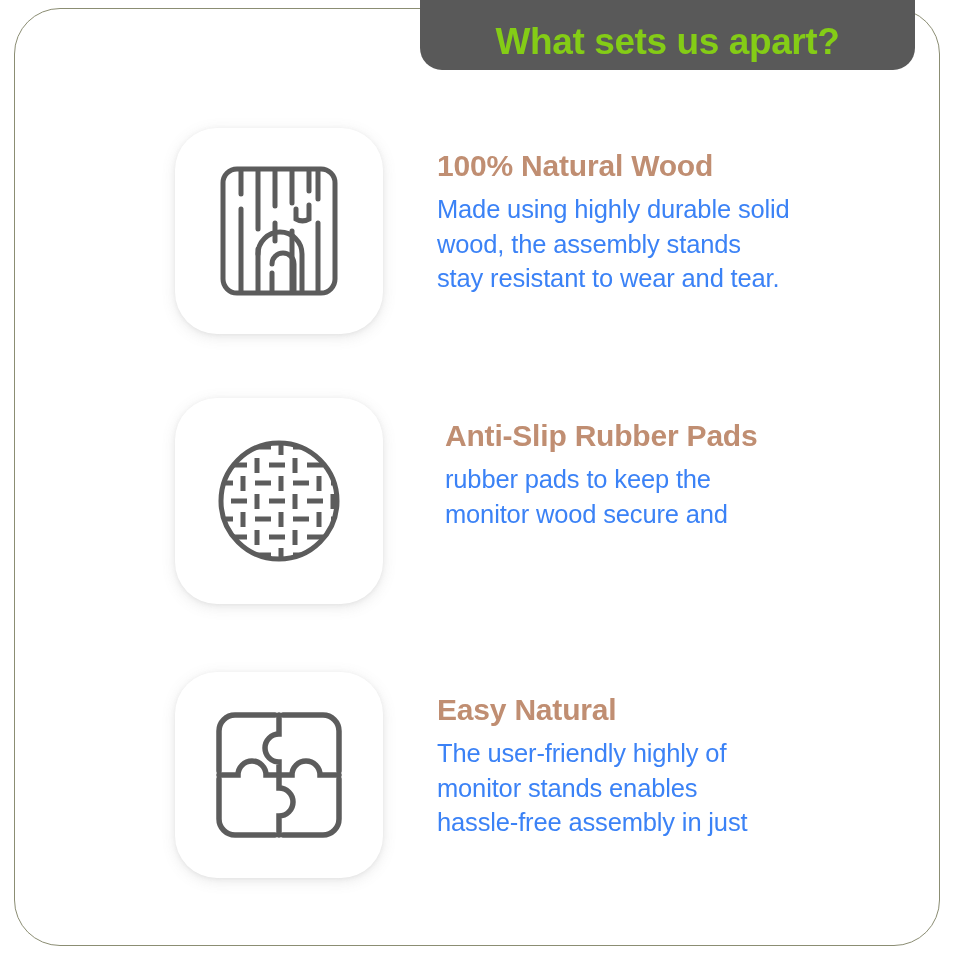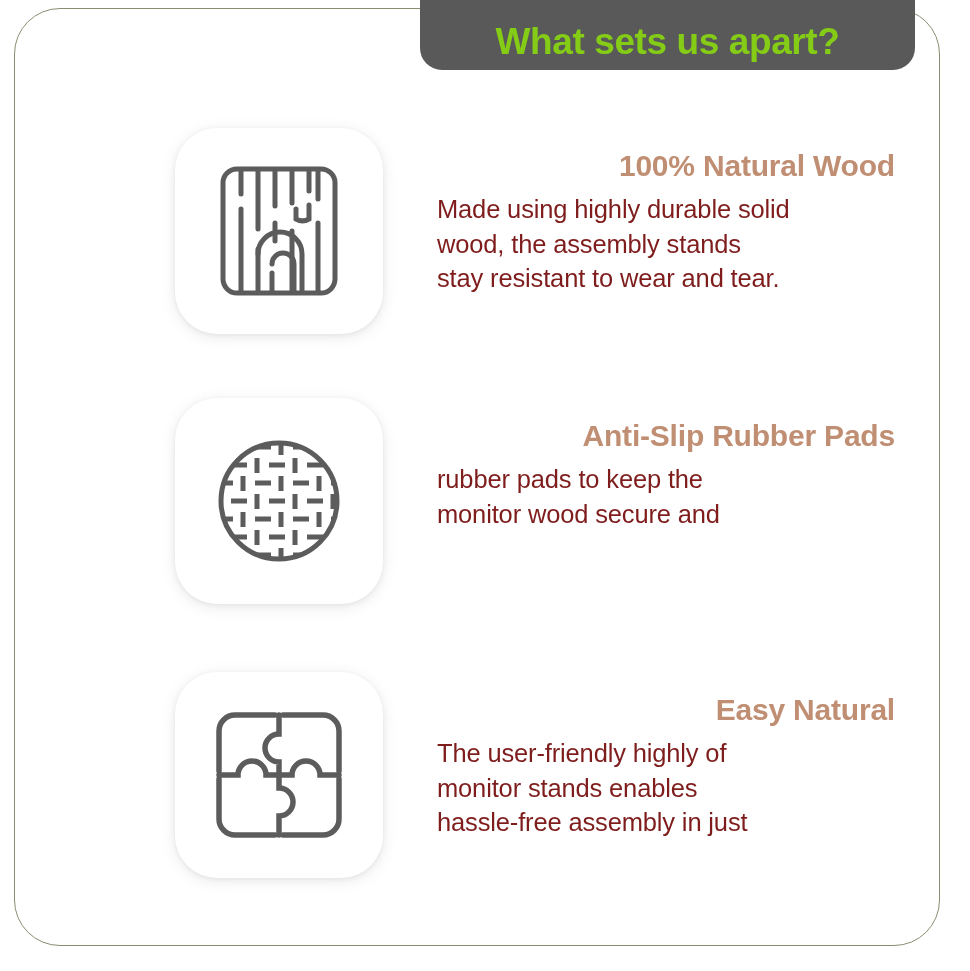--- a/index.html
+++ b/index.html
@@ -62,21 +62,21 @@
     height: 971px;
   }
   .feature {
     position: absolute;
     left: 175px;
     width: 720px;
     display: flex;
     align-items: flex-start;
   }
   .feature-1 { top: 128px; }
-  .feature-2 { top: 398px; }
+  .feature-2 { top: 398px; gap: 8px; }
   .feature-3 { top: 672px; }
 
   .icon-card {
     width: 208px;
     height: 206px;
     flex: 0 0 208px;
     background: #ffffff;
     border-radius: 42px;
     box-shadow: 0 3px 14px rgba(120,120,120,0.16),
                 0 1px 4px rgba(120,120,120,0.10);
@@ -92,24 +92,23 @@
     flex: 1 1 auto;
   }
   .feature-title {
     color: #c08e72;
     font-size: 30px;
     font-weight: bold;
     line-height: 36px;
     margin: 0 0 8px 0;
     letter-spacing: -0.2px;
     white-space: nowrap;
-    text-align: right;
   }
   .feature-desc {
-    color: #7f1d1d;
+    color: #3b82f6;
     font-size: 25.5px;
     line-height: 34.5px;
     margin: 0;
     letter-spacing: -0.15px;
   }
   .feature-desc .ln { display: block; white-space: nowrap; }
 </style>
 </head>
 <body>
 

